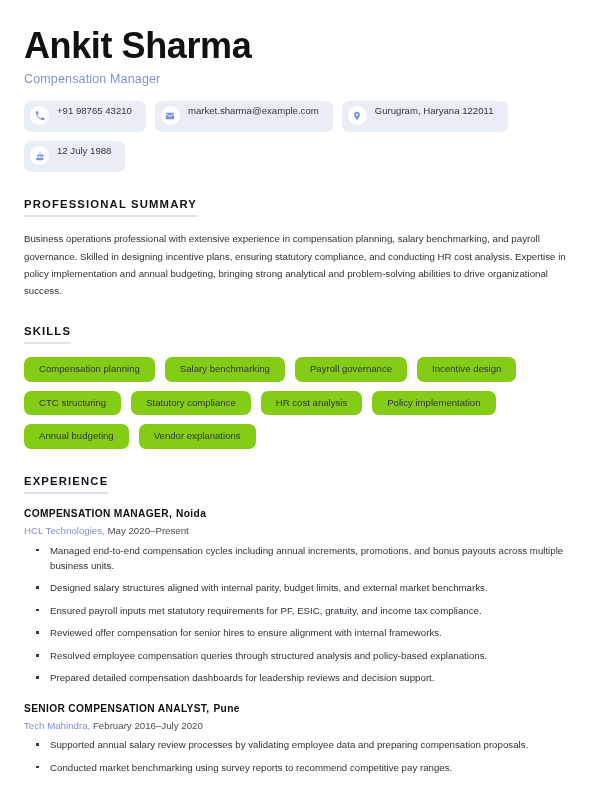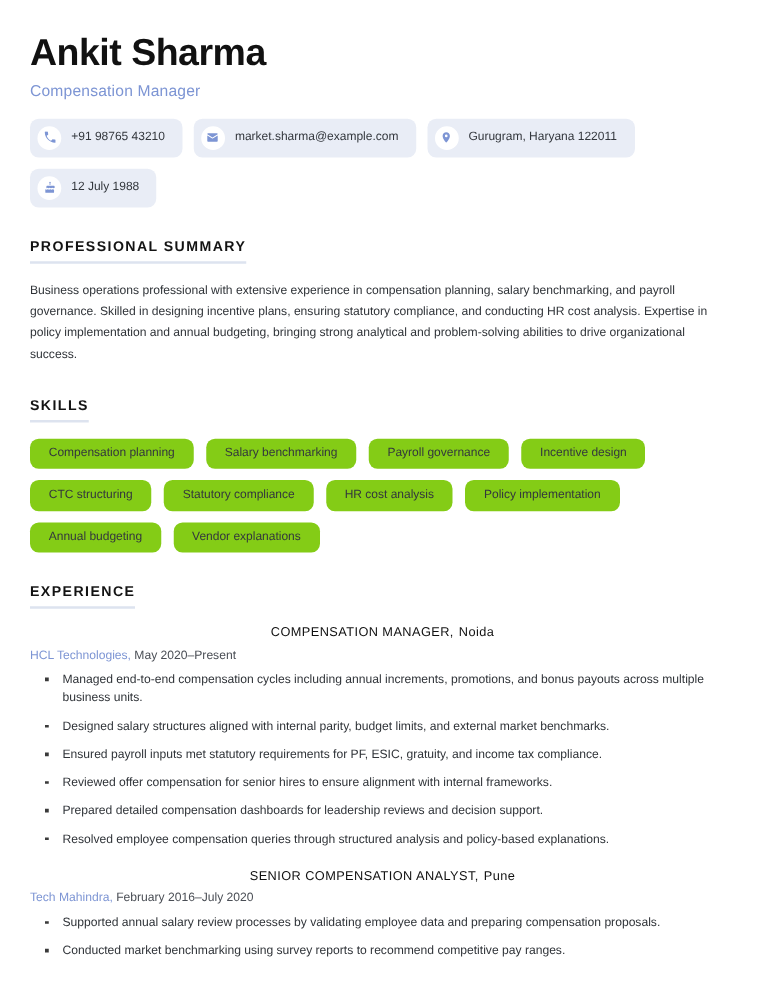--- a/index.html
+++ b/index.html
@@ -21,21 +21,21 @@
     height: 792px;
     box-sizing: border-box;
     padding: 26px 24px 0 24px;
     position: relative;
   }
 
   
   .header { margin-bottom: 2px; }
 
   .name {
-    font-size: 30px;
+    font-size: 36px;
     font-weight: 700;
     letter-spacing: -0.4px;
     color: #111111;
     line-height: 1.12;
     margin: 0 0 6px 0;
   }
 
   .job-title {
     font-size: 12.5px;
     font-weight: 400;
@@ -47,21 +47,20 @@
 
   .contact-row {
     display: flex;
     flex-wrap: wrap;
     gap: 9px;
     margin-bottom: 0;
   }
 
   .chip-contact {
     display: flex;
-    align-items: center;
     gap: 8px;
     background: #e9edf6;
     border-radius: 7px;
     padding: 5px 14px 5px 6px;
     min-height: 21px;
   }
 
   .chip-icon {
     width: 19px;
     height: 19px;
@@ -124,26 +123,25 @@
     line-height: 1.1;
     white-space: nowrap;
   }
 
   
   .job { margin-bottom: 2px; }
   .job + .job { margin-top: 16px; }
 
   .job-heading {
     font-size: 10.2px;
-    font-weight: 400;
+    font-weight: 700;
     letter-spacing: 0.35px;
     color: #101010;
     margin: 0 0 4px 0;
     line-height: 1.3;
-    text-align: center;
   }
   .job-heading .job-loc { margin-left: 4px; }
 
   .job-meta {
     font-size: 9.7px;
     margin: 0 0 5px 0;
     line-height: 1.4;
   }
   .company {
     color: #7d95d4;
@@ -259,22 +257,22 @@
     </div>
     <div class="section-body" id="experience-body">
         <div class="job">
           <div class="job-heading"><span>COMPENSATION MANAGER,</span><span class="job-loc">Noida</span></div>
           <div class="job-meta"><span class="company">HCL Technologies,</span> <span class="dates">May 2020–Present</span></div>
           <ul class="bullets">
             <li>Managed end-to-end compensation cycles including annual increments, promotions, and bonus payouts across multiple business units.</li>
             <li>Designed salary structures aligned with internal parity, budget limits, and external market benchmarks.</li>
             <li>Ensured payroll inputs met statutory requirements for PF, ESIC, gratuity, and income tax compliance.</li>
             <li>Reviewed offer compensation for senior hires to ensure alignment with internal frameworks.</li>
+            <li>Resolved employee compensation queries through structured analysis and policy-based explanations.</li>
             <li>Prepared detailed compensation dashboards for leadership reviews and decision support.</li>
-            <li>Resolved employee compensation queries through structured analysis and policy-based explanations.</li>
           </ul>
         </div>
         <div class="job">
           <div class="job-heading"><span>SENIOR COMPENSATION ANALYST,</span><span class="job-loc">Pune</span></div>
           <div class="job-meta"><span class="company">Tech Mahindra,</span> <span class="dates">February 2016–July 2020</span></div>
           <ul class="bullets">
             <li>Supported annual salary review processes by validating employee data and preparing compensation proposals.</li>
             <li>Conducted market benchmarking using survey reports to recommend competitive pay ranges.</li>
           </ul>
         </div>

